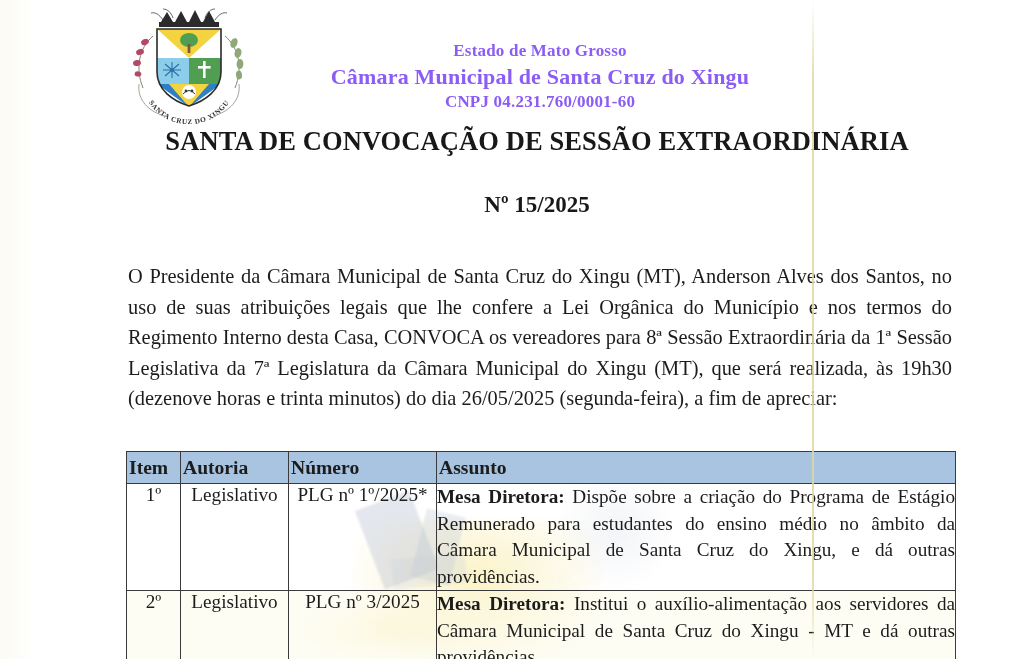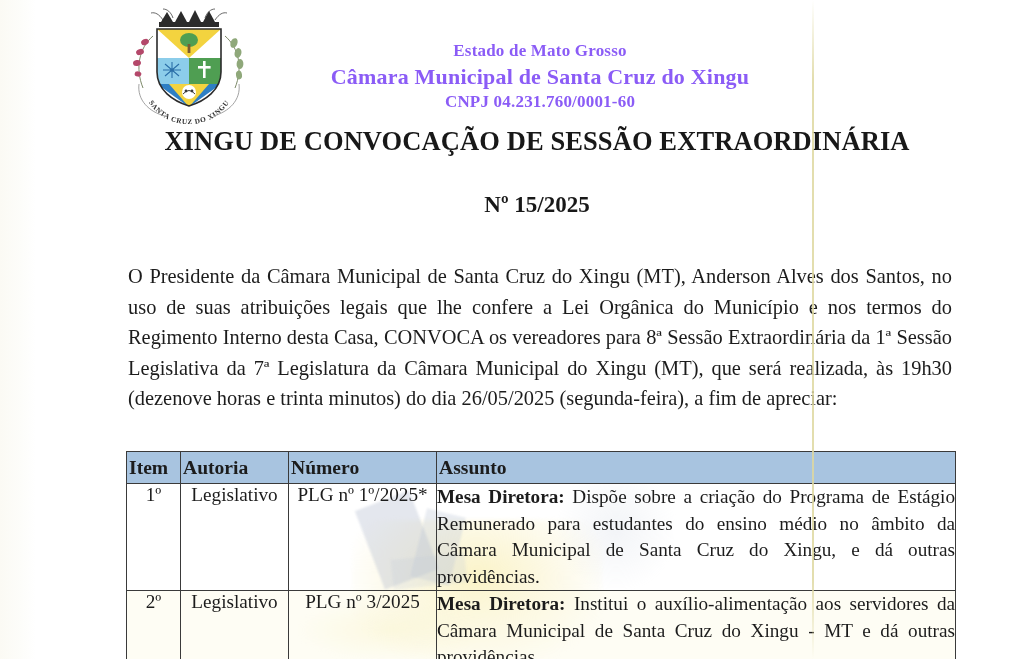--- a/index.html
+++ b/index.html
@@ -269,21 +269,21 @@
       <path d="M126 78 C128 94 116 106 100 110"></path>
     </g>
   </svg>
 
   <div class="letterhead">
     <div class="lh-1">Estado de Mato Grosso</div>
     <div class="lh-2">Câmara Municipal de Santa Cruz do Xingu</div>
     <div class="lh-3">CNPJ 04.231.760/0001-60</div>
   </div>
 
-  <div class="doc-title">XINGU DE CONVOCAÇÃO DE SESSÃO EXTRAORDINÁRIA</div>
+  <div class="doc-title">SANTA DE CONVOCAÇÃO DE SESSÃO EXTRAORDINÁRIA</div>
   <div class="doc-number">Nº 15/2025</div>
 
   <p class="body-text" id="body-paragraph"><span>O Presidente da Câmara Municipal de Santa Cruz do Xingu (MT), </span><b>Anderson Alves dos Santos</b><span>, no uso de suas atribuições legais que lhe confere a Lei Orgânica do Município e nos termos do Regimento Interno desta Casa, </span><b>CONVOCA os vereadores</b><span> para </span><b>8ª Sessão Extraordinária</b><span> da 1ª Sessão Legislativa da 7ª Legislatura da Câmara Municipal do Xingu (MT), que será realizada, às </span><b>19h30</b><span> (dezenove horas e trinta minutos) do dia </span><b>26/05/2025</b><span> (segunda-feira), a fim de apreciar:</span></p>
 
   <div class="tbl-wrap">
     <table class="edital">
       <colgroup>
         <col class="col-item">
           <col class="col-autoria">
           <col class="col-numero">

